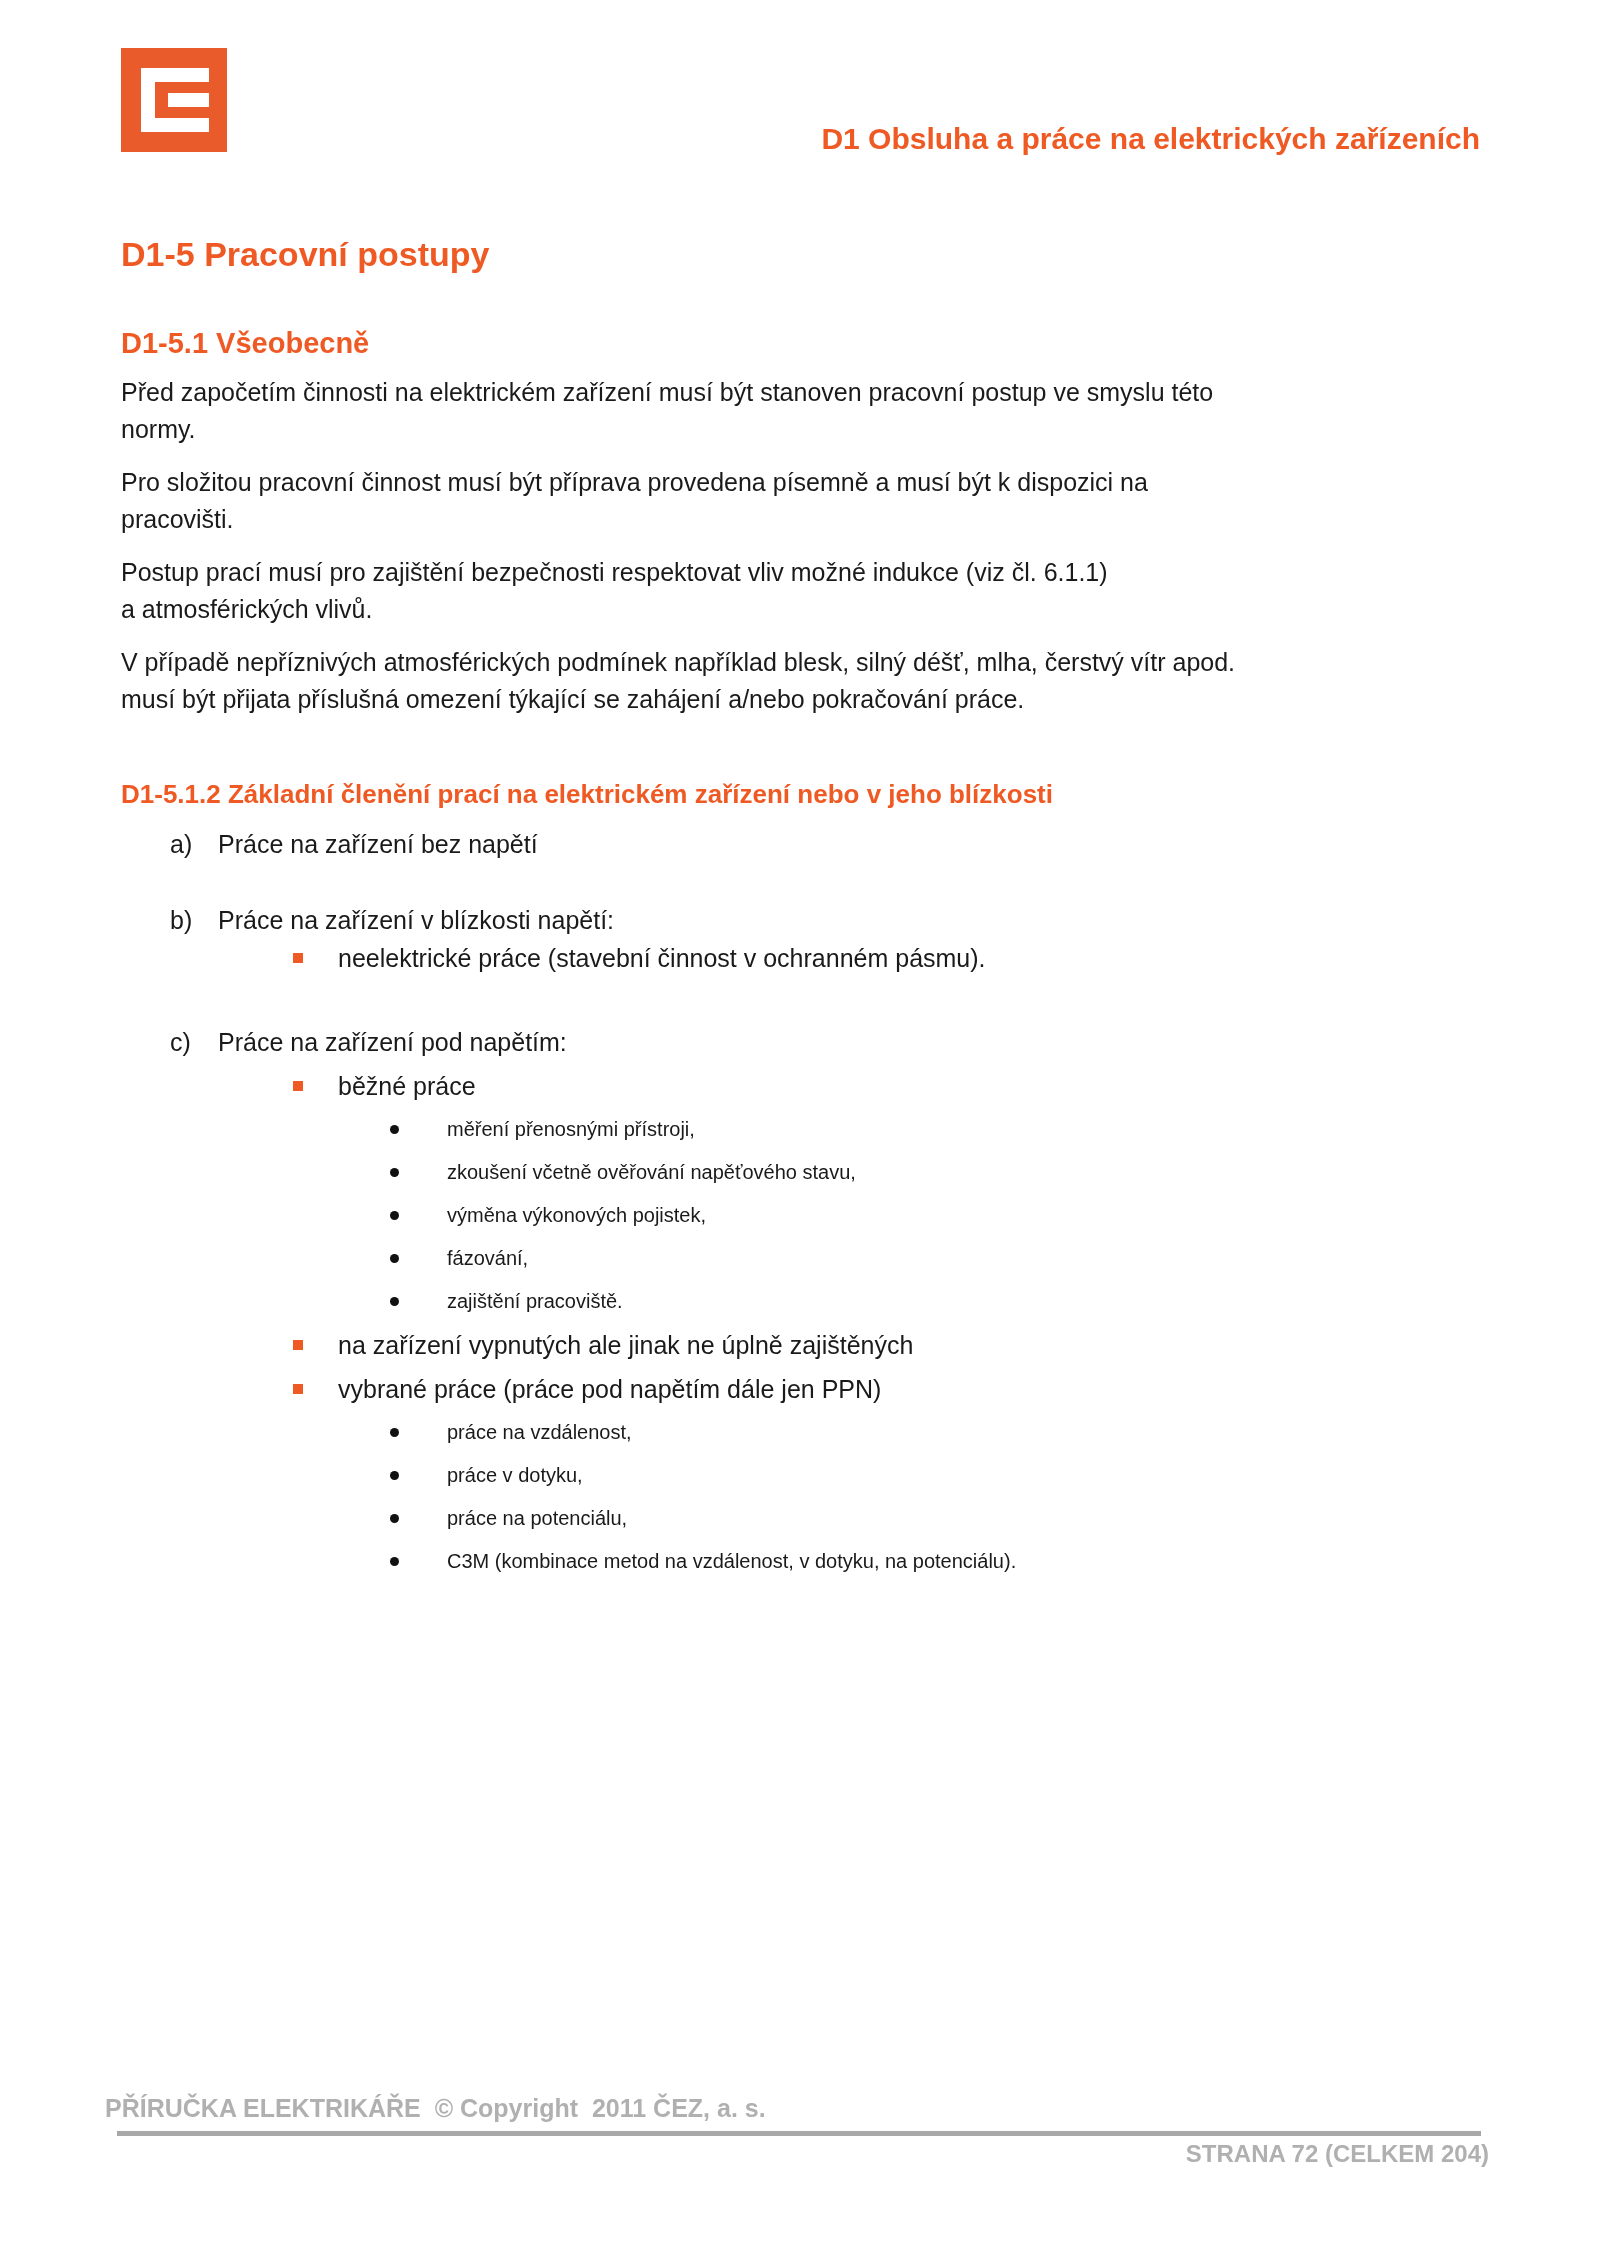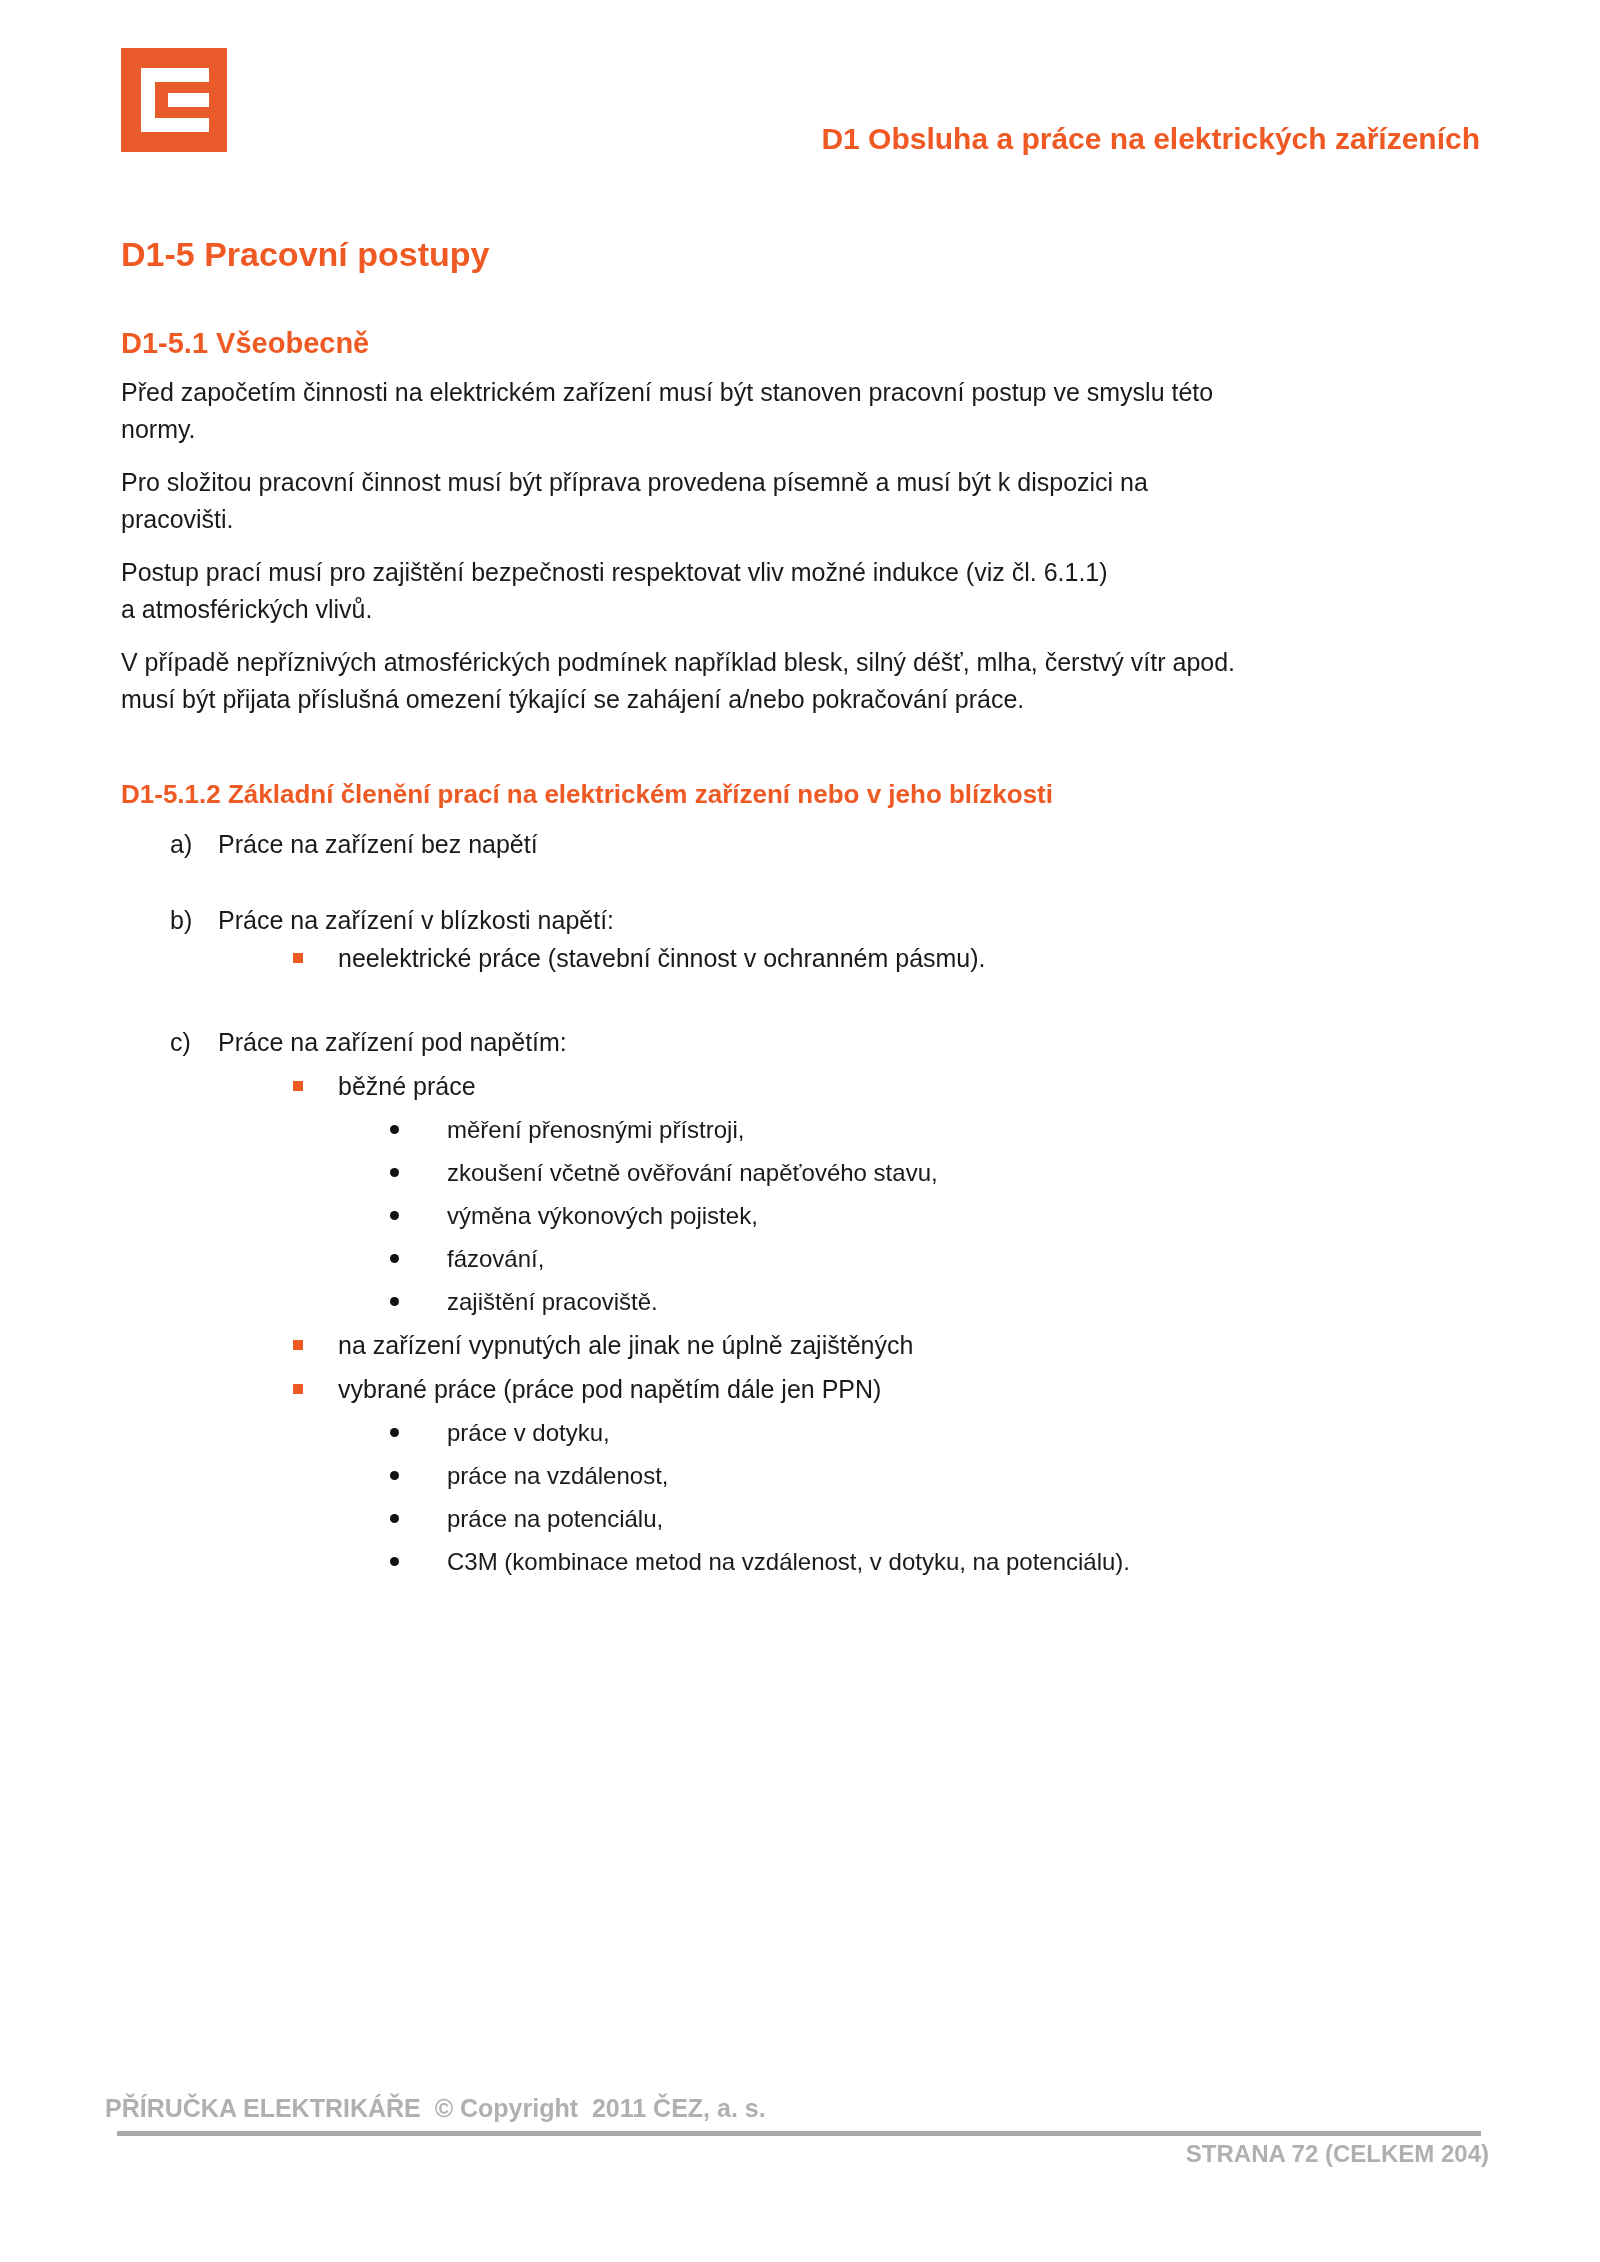--- a/index.html
+++ b/index.html
@@ -27,21 +27,21 @@
   .h3-title{margin:62px 0 0;font-size:26px;line-height:28px;font-weight:700;color:var(--accent);}
   .para{margin:16px 0 0;font-size:25px;line-height:37px;white-space:pre-line;max-width:1370px;}
   .abc{display:flex;padding-left:49px;font-size:25px;line-height:32px;}
   .abc-a{margin-top:20px;}
   .abc-b{margin-top:44px;}
   .abc-c{margin-top:46px;}
   .abc-label{width:48px;flex:none;}
   .sq{display:flex;padding-left:172px;font-size:25px;line-height:44px;}
   .sq.first{margin-top:6px;}
   .sq-bullet{width:10px;height:10px;background:var(--accent);flex:none;margin-top:17px;margin-right:35px;}
-  .rd{display:flex;padding-left:269px;font-size:24px;line-height:43px;}
+  .rd{display:flex;padding-left:269px;font-size:20px;line-height:43px;}
   .rd-bullet{width:9px;height:9px;background:#111;border-radius:50%;flex:none;margin-top:17px;margin-right:48px;}
   .footer-left{
     position:absolute;left:105px;top:2094px;margin:0;
     font-size:25px;font-weight:700;color:var(--footer-gray);white-space:pre;
   }
   .footer-line{position:absolute;left:117px;top:2131px;width:1364px;height:5px;background:var(--footer-line);}
   .footer-right{
     position:absolute;left:129px;top:2140px;width:1360px;margin:0;text-align:right;
     font-size:24px;font-weight:700;color:var(--footer-gray);
   }
@@ -123,25 +123,25 @@
     <div class="sq">
       <span class="sq-bullet"></span>
       <span>na zařízení vypnutých ale jinak ne úplně zajištěných</span>
     </div>
     <div class="sq">
       <span class="sq-bullet"></span>
       <span>vybrané práce (práce pod napětím dále jen PPN)</span>
     </div>
     <div class="rd">
       <span class="rd-bullet"></span>
-      <span>práce v dotyku,</span>
+      <span>práce na vzdálenost,</span>
     </div>
     <div class="rd">
       <span class="rd-bullet"></span>
-      <span>práce na vzdálenost,</span>
+      <span>práce v dotyku,</span>
     </div>
     <div class="rd">
       <span class="rd-bullet"></span>
       <span>práce na potenciálu,</span>
     </div>
     <div class="rd">
       <span class="rd-bullet"></span>
       <span>C3M (kombinace metod na vzdálenost, v dotyku, na potenciálu).</span>
     </div>
 

